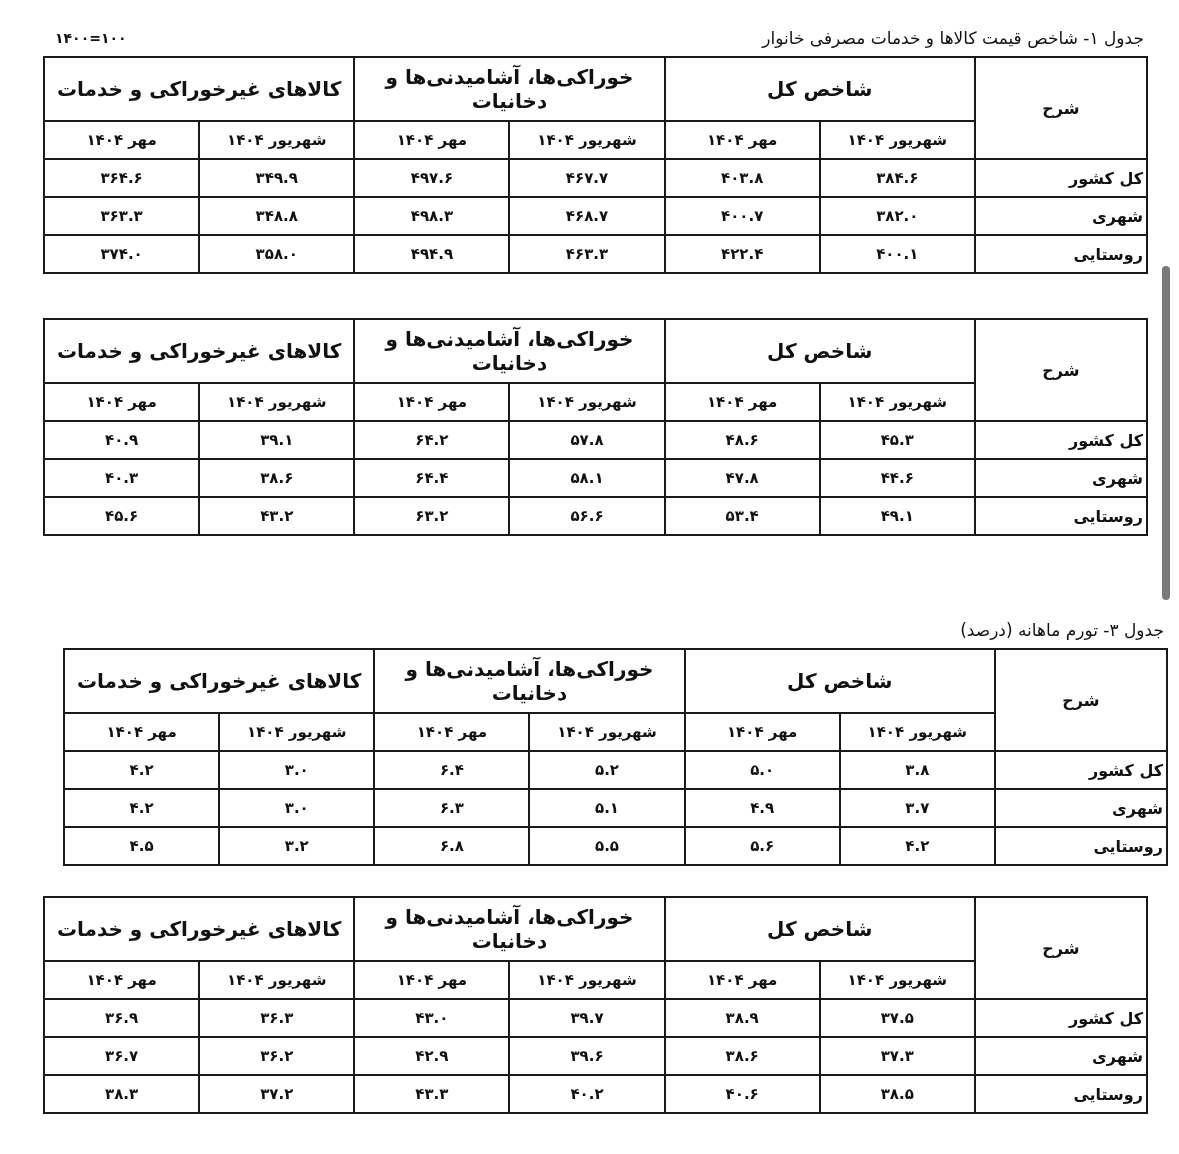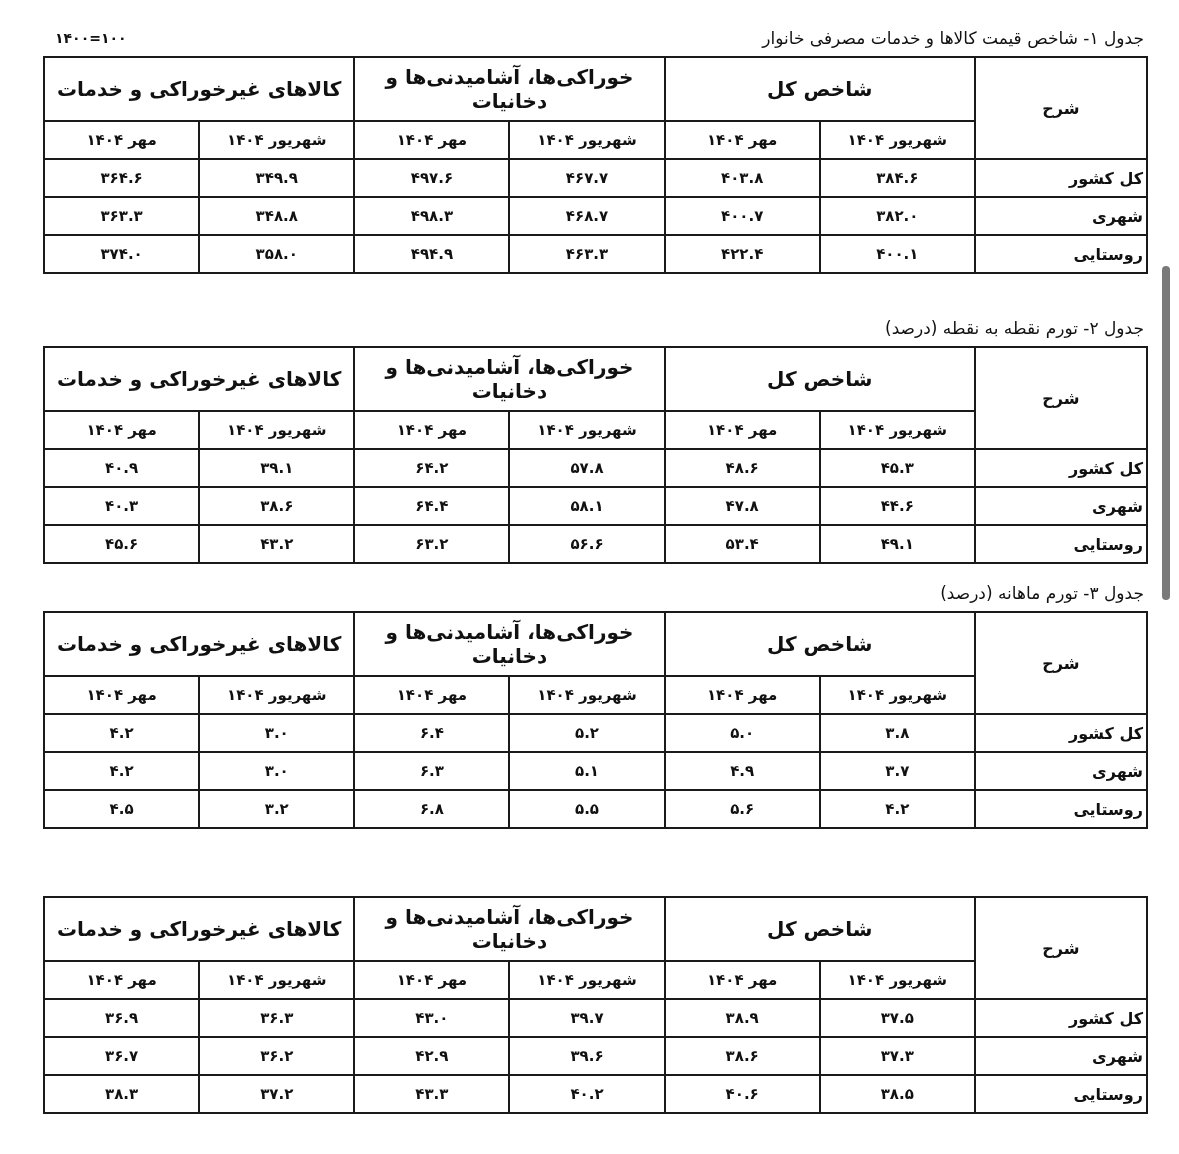--- a/index.html
+++ b/index.html
@@ -94,23 +94,20 @@
             <td>۴۲۲.۴</td>
             <td>۴۶۳.۳</td>
             <td>۴۹۴.۹</td>
             <td>۳۵۸.۰</td>
             <td>۳۷۴.۰</td>
           </tr>
         </tbody>
       </table>
     </div>
     <div class="table-block" style="top: 318px;">
-      <div class="caption-row">
-        <span class="caption">جدول ۲-  تورم نقطه به نقطه (درصد)</span>
-      </div>
       <table class="data">
         <colgroup>
           <col class="c-desc">
           <col class="c-val">
           <col class="c-val">
           <col class="c-val">
           <col class="c-val">
           <col class="c-val">
           <col class="c-val">
         </colgroup>
@@ -152,21 +149,21 @@
             <td>۴۹.۱</td>
             <td>۵۳.۴</td>
             <td>۵۶.۶</td>
             <td>۶۳.۲</td>
             <td>۴۳.۲</td>
             <td>۴۵.۶</td>
           </tr>
         </tbody>
       </table>
     </div>
-    <div class="table-block" style="top: 583px;">
+    <div class="table-block" style="top: 620px; margin-left: 20px;">
       <div class="caption-row">
         <span class="caption">جدول ۳-  تورم ماهانه (درصد)</span>
       </div>
       <table class="data">
         <colgroup>
           <col class="c-desc">
           <col class="c-val">
           <col class="c-val">
           <col class="c-val">
           <col class="c-val">

